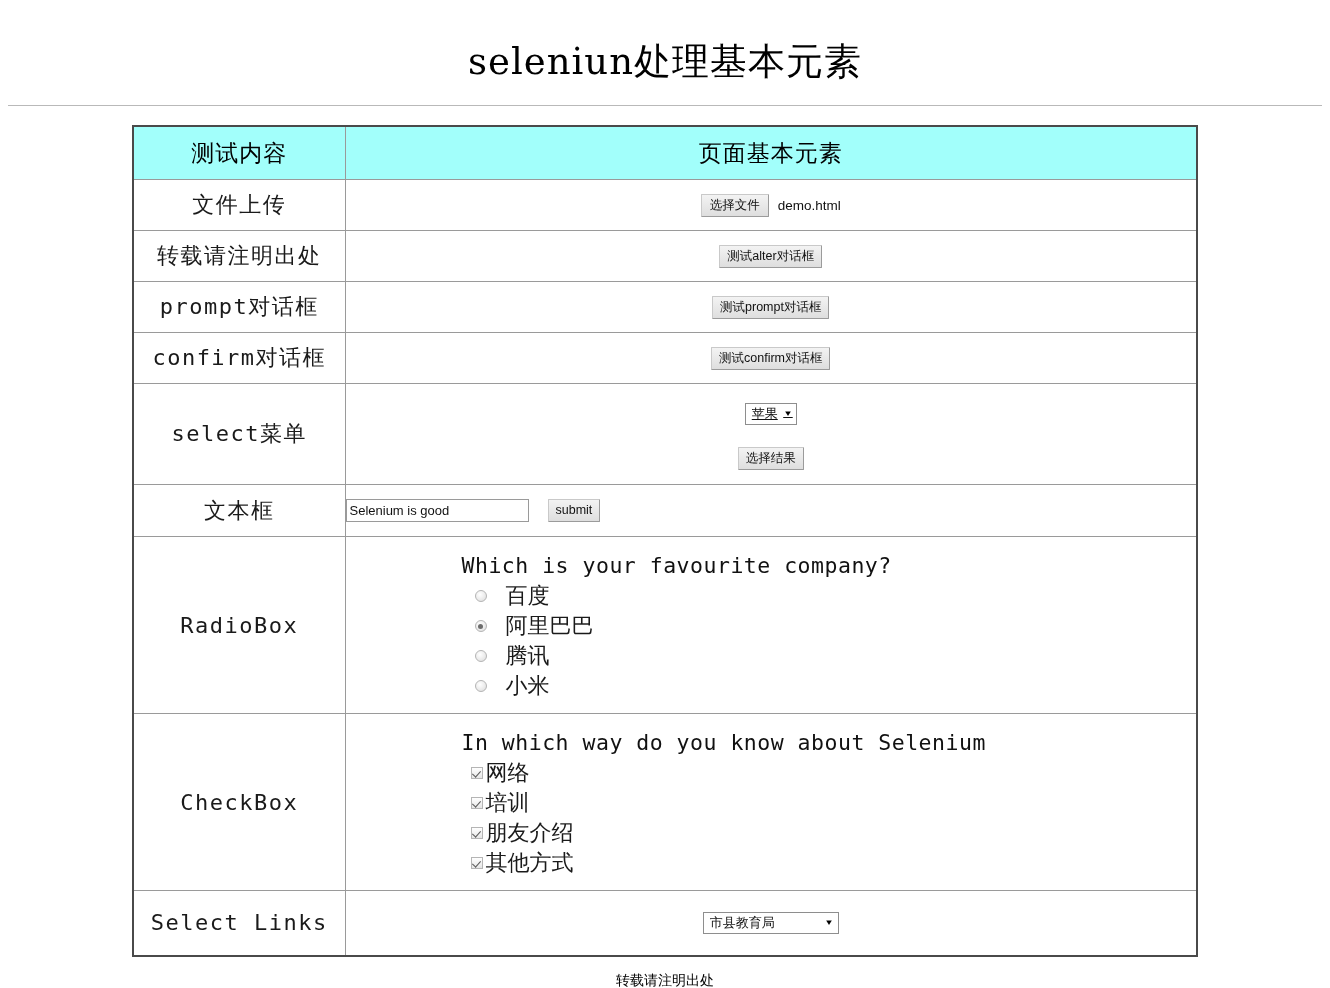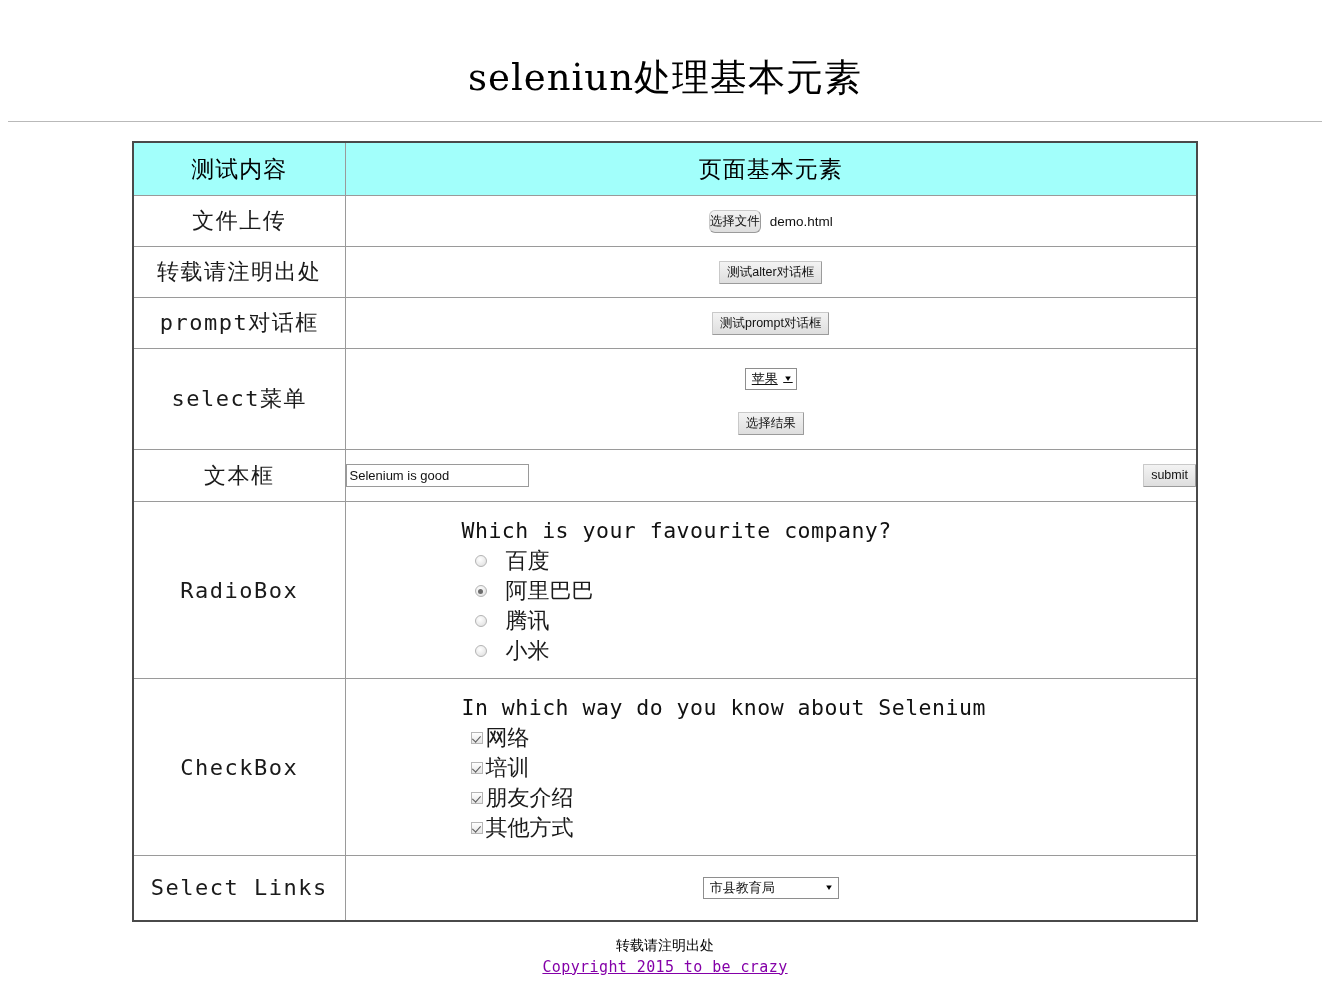--- a/index.html
+++ b/index.html
@@ -17,21 +17,21 @@
     position: relative;
   }
 
   
   .page-title {
     text-align: center;
     font-family: "DejaVu Serif", "Liberation Serif", serif;
     font-size: 37px;
     font-weight: normal;
     letter-spacing: 1px;
-    margin: 16px;
+    margin: 0;
     padding-top: 38px;
     line-height: 48px;
     color: #000;
   }
   .title-rule {
     border: none;
     border-top: 1px solid #b9b9b9;
     margin: 19px 8px 0 8px;
     height: 0;
   }
@@ -105,21 +105,21 @@
     border-left-color: #c9c9c9;
     font-family: "Liberation Sans", "DejaVu Sans", sans-serif;
     font-size: 12.5px;
     color: #111;
     padding: 3px 7px 3px 7px;
     line-height: 15px;
     border-radius: 1px;
     cursor: default;
     white-space: nowrap;
   }
-  .btn.file-btn { padding: 3px 0; border-radius: 6px; }
+  .btn.file-btn { padding: 3px 8px; }
   .file-name {
     font-family: "Liberation Sans", "DejaVu Sans", sans-serif;
     font-size: 13.5px;
   }
 
   .select-stack {
     display: flex;
     flex-direction: column;
     align-items: center;
     justify-content: center;
@@ -147,21 +147,21 @@
   .select-arrow {
     font-size: 8px;
     margin-left: 6px;
     color: #000;
     transform: scaleX(1.2);
   }
 
   .text-row {
     display: flex;
     align-items: center;
-    justify-content: space-between;
+    justify-content: flex-start;
     gap: 19px;
   }
   .text-input {
     width: 175px;
     height: 19px;
     border: 1px solid #9a9a9a;
     background: #fff;
     font-family: "Liberation Sans", "DejaVu Sans", sans-serif;
     font-size: 13px;
     color: #111;
@@ -303,20 +303,26 @@
         </td>
       </tr>
 
       <tr class="row-h-small">
         <td class="label-cell">prompt对话框</td>
         <td class="content-cell">
           <span class="btn">测试prompt对话框</span>
         </td>
       </tr>
 
+      <tr class="row-h-small">
+        <td class="label-cell">confirm对话框</td>
+        <td class="content-cell">
+          <span class="btn">测试confirm对话框</span>
+        </td>
+      </tr>
 
       <tr class="row-h-select">
         <td class="label-cell">select菜单</td>
         <td class="content-cell">
           <div class="select-stack">
             <span class="select-box small">
               <span>苹果</span>
               <span class="select-arrow">▼</span>
             </span>
             <span class="btn">选择结果</span>

